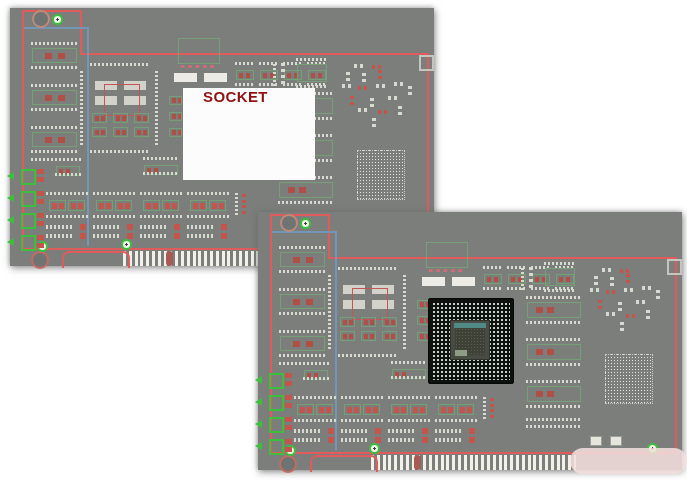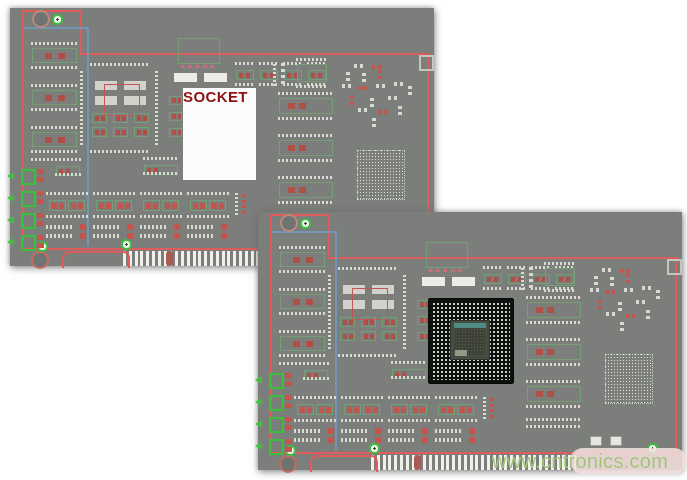--- a/index.html
+++ b/index.html
@@ -112,22 +112,22 @@
   .wrect{background:#ecebe5;}
   .sqr{width:12px;height:10px;background:#e6e6df;box-shadow:inset 0 0 0 1px #9aa094;}
 
   
   .fingers{background:repeating-linear-gradient(90deg,#f1f1ea 0 3px,transparent 3px 5.8px);}
   .fnotch{width:7px;height:15px;background:#a85a54;border-radius:4px;}
   .rregion{width:64px;height:15px;border:2px solid var(--outline-red,#e05c5c);border-bottom:none;
       border-radius:7px 7px 0 0;}
 
   
-  .socket{left:173px;top:80px;width:73px;height:92px;background:var(--socket-white,#fcfcfc);
-      display:flex;align-items:center;justify-content:center;}
+  .socket{left:173px;top:80px;width:112px;height:92px;background:var(--socket-white,#fcfcfc);
+      display:flex;align-items:center;justify-content:center;padding-left:20px;}
   .socket span{font-weight:700;font-size:15px;letter-spacing:.4px;color:var(--socket-label-red,#8f1212);}
   .chip{left:170px;top:86px;width:84px;height:84px;background:var(--chip-black,#0e120e);
       border:1px solid #060a06;border-radius:2px;}
   .chip .balls{position:absolute;inset:3px;
       background-image:radial-gradient(circle,#c9cfc9 0 .9px,transparent 1.2px);background-size:4px 4px;}
   .chip .die{position:absolute;left:21px;top:21px;width:40px;height:40px;background:#474b41;
       box-shadow:inset 0 0 0 1px #2e3228;}
   .chip .die::before{content:"";position:absolute;inset:5px;background-color:#3d4136;
       background-image:radial-gradient(circle,#5a5e52 0 .8px,transparent 1px);background-size:3px 3px;}
   .chip .strip{position:absolute;left:4px;top:3px;right:4px;height:5px;background:#4f8a84;}
@@ -512,14 +512,13 @@
       <i class="balls"></i>
       <i class="die">
         <i class="strip"></i>
         <i class="tab"></i>
       </i>
     </i>
   </div>
 </div>
 
   <div class="wm-box"></div>
-  <div class="wm-text">www.cntronics.com</div>
 </div>
 
 </body></html>

